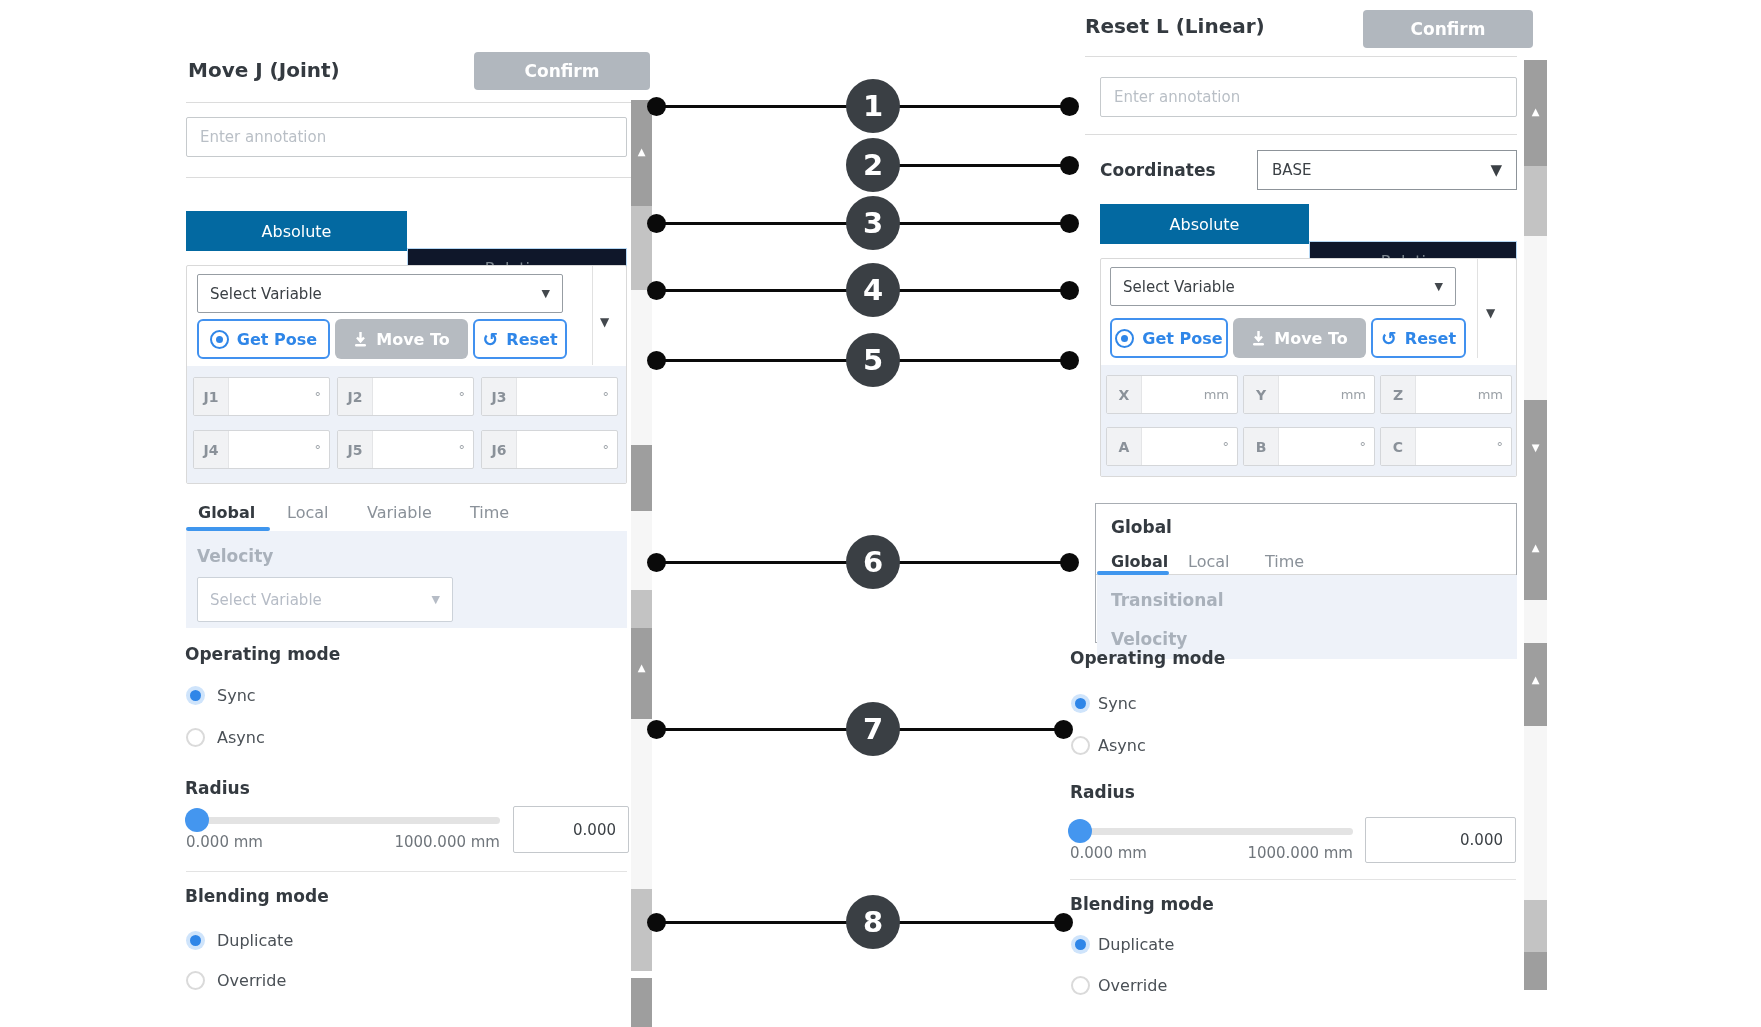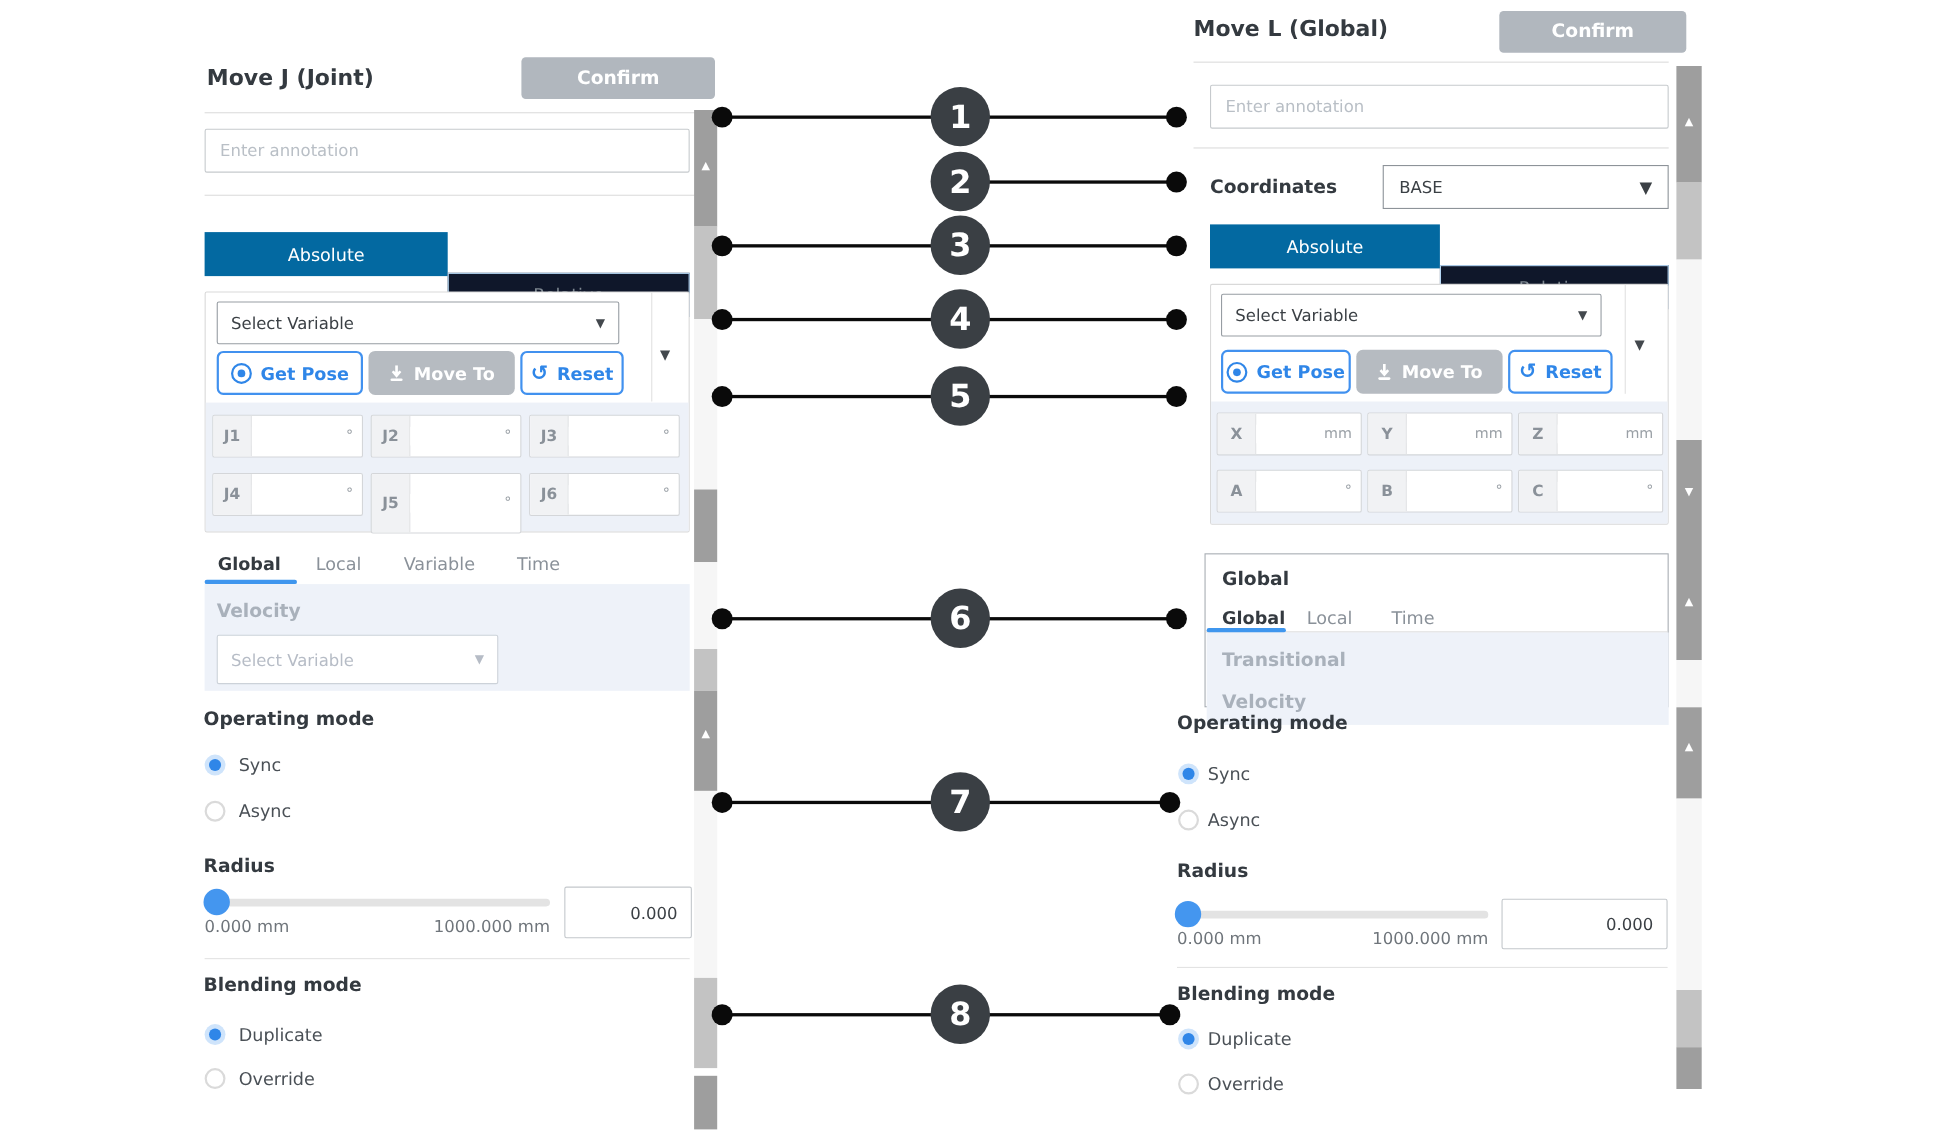--- a/index.html
+++ b/index.html
@@ -120,21 +120,21 @@
   <div class="abs field" style="left:481px;top:377px;width:137px;height:39px;">
     <span class="fl">J3</span>
       <input style="">
       <span class="fu">°</span>
   </div>
   <div class="abs field" style="left:193px;top:430px;width:137px;height:39px;">
     <span class="fl">J4</span>
       <input style="">
       <span class="fu">°</span>
   </div>
-  <div class="abs field" style="left:337px;top:430px;width:137px;height:55px;">
+  <div class="abs field" style="left:337px;top:430px;width:137px;height:39px;">
     <span class="fl">J5</span>
       <input style="">
       <span class="fu">°</span>
   </div>
   <div class="abs field" style="left:481px;top:430px;width:137px;height:39px;">
     <span class="fl">J6</span>
       <input style="">
       <span class="fu">°</span>
   </div>
 
@@ -181,21 +181,21 @@
   <div class="abs sbL sb-dark" style="top:445px;height:66px;"></div>
   <div class="abs sbL sb-lite" style="top:511px;height:79px;"></div>
   <div class="abs sbL sb-mid" style="top:590px;height:38px;"></div>
   <div class="abs sbL sb-dark" style="top:628px;height:91px;">
       <span class="sb-arrow" style="top:35px;">▲</span>
     </div>
   <div class="abs sbL sb-lite" style="top:719px;height:170px;"></div>
   <div class="abs sbL sb-mid" style="top:889px;height:82px;"></div>
   <div class="abs sbL sb-dark" style="top:978px;height:49px;"></div>
 
-  <div class="abs h1" style="left:1085px;top:14px;">Move L (Global)</div>
+  <div class="abs h1" style="left:1085px;top:14px;">Reset L (Linear)</div>
   <div class="abs btn-confirm" style="left:1363px;top:10px;width:170px;height:38px;">Confirm</div>
   <div class="abs sep" style="left:1085px;top:56px;width:432px;"></div>
 
   <input class="abs input" style="left: 1100px; top: 77px; width: 417px; height: 40px;" placeholder="Enter annotation">
   <div class="abs sep" style="left:1085px;top:134px;width:432px;"></div>
 
   <div class="abs h2" style="left:1100px;top:160px;">Coordinates</div>
   <div class="abs coordsel" style="left:1257px;top:150px;width:260px;height:40px;">
     <span>BASE</span>
     <span class="car">▼</span>

